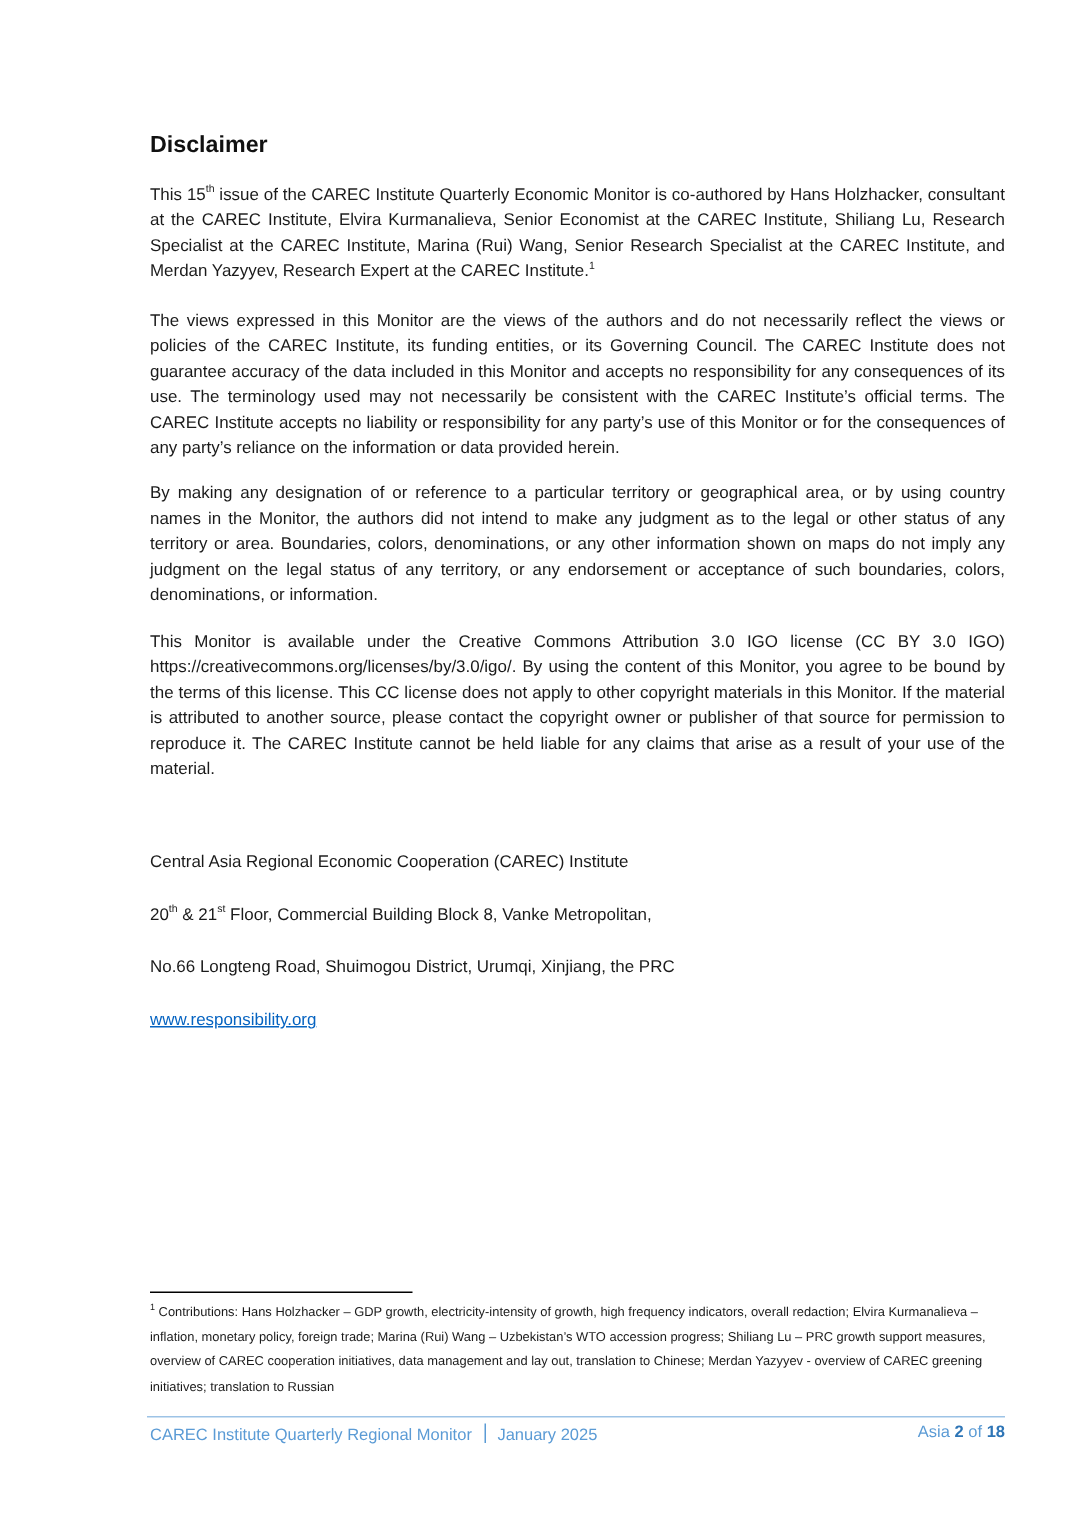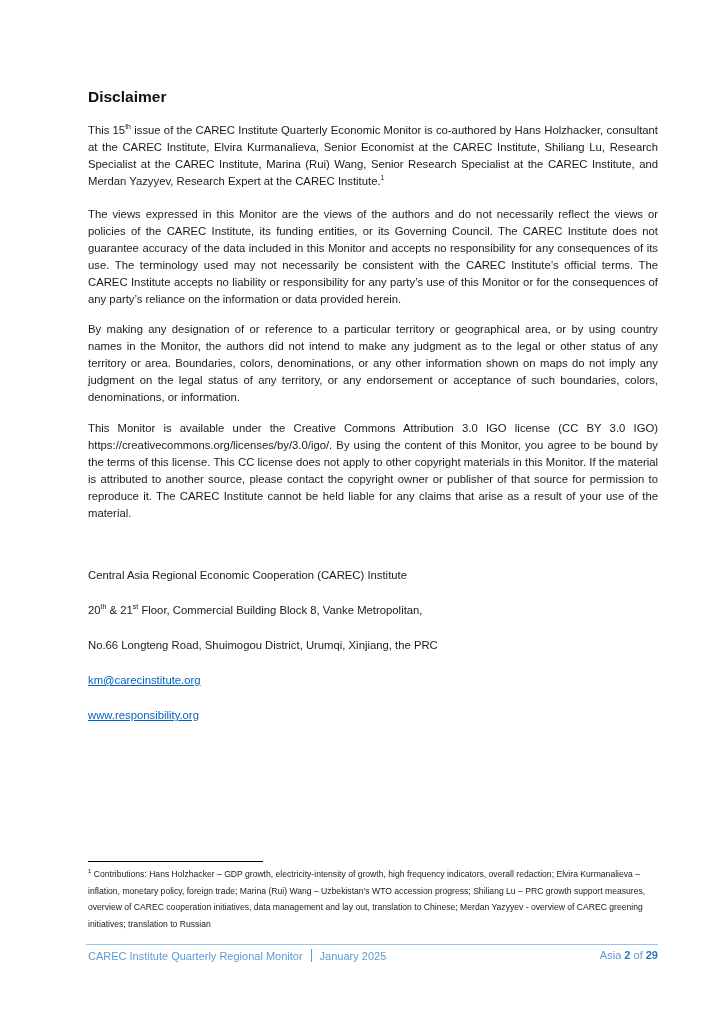--- a/index.html
+++ b/index.html
@@ -1,18 +1,18 @@
 <!DOCTYPE html>
 <html><head>
 <meta charset="utf-8">
 <style>
   html, body { margin: 0; padding: 0; background: #ffffff; }
   body { width: 725px; height: 1024px; position: relative; overflow: hidden;
          font-family: "Liberation Sans", sans-serif; color: #1a1a1a; }
-  .page { position: absolute; left: 0; top: 0; width: 626px; height: 1024px; background: #fff; }
+  .page { position: absolute; left: 12px; top: 0; width: 626px; height: 1024px; background: #fff; }
   h1 { position: absolute; left: 88px; top: 88px; margin: 0; font-size: 15.5px; font-weight: bold; color: #111; }
   .para { position: absolute; left: 88px; width: 570px; margin: 0; font-size: 11.3px; line-height: 17px;
           text-align: justify; color: #1a1a1a; }
   .p1 { top: 122px; }
   .p2 { top: 206px; }
   .p3 { top: 321px; }
   .p4 { top: 420px; }
   sup { font-size: 7px; line-height: 0; vertical-align: super; }
   .address { position: absolute; left: 88px; top: 549px; font-size: 11.3px; line-height: 17px; color: #1a1a1a; }
   .address div { white-space: nowrap; margin-top: 18px; }
@@ -36,25 +36,24 @@
   <p class="para p1"><span>This 15</span><sup>th</sup><span> issue of the CAREC Institute Quarterly Economic Monitor is co-authored by Hans Holzhacker, consultant at the CAREC Institute, Elvira Kurmanalieva, Senior Economist at the CAREC Institute, Shiliang Lu, Research Specialist at the CAREC Institute, Marina (Rui) Wang, Senior Research Specialist at the CAREC Institute, and Merdan Yazyyev, Research Expert at the CAREC Institute.</span><sup>1</sup></p>
 
   <p class="para p2">The views expressed in this Monitor are the views of the authors and do not necessarily reflect the views or policies of the CAREC Institute, its funding entities, or its Governing Council. The CAREC Institute does not guarantee accuracy of the data included in this Monitor and accepts no responsibility for any consequences of its use. The terminology used may not necessarily be consistent with the CAREC Institute’s official terms. The CAREC Institute accepts no liability or responsibility for any party’s use of this Monitor or for the consequences of any party’s reliance on the information or data provided herein.</p>
   <p class="para p3">By making any designation of or reference to a particular territory or geographical area, or by using country names in the Monitor, the authors did not intend to make any judgment as to the legal or other status of any territory or area. Boundaries, colors, denominations, or any other information shown on maps do not imply any judgment on the legal status of any territory, or any endorsement or acceptance of such boundaries, colors, denominations, or information.</p>
   <p class="para p4">This Monitor is available under the Creative Commons Attribution 3.0 IGO license (CC BY 3.0 IGO) https://creativecommons.org/licenses/by/3.0/igo/. By using the content of this Monitor, you agree to be bound by the terms of this license. This CC license does not apply to other copyright materials in this Monitor. If the material is attributed to another source, please contact the copyright owner or publisher of that source for permission to reproduce it. The CAREC Institute cannot be held liable for any claims that arise as a result of your use of the material.</p>
 
   <div class="address">
     <div>Central Asia Regional Economic Cooperation (CAREC) Institute</div>
     <div><span>20</span><sup>th</sup><span> &amp; 21</span><sup>st</sup><span> Floor, Commercial Building Block 8, Vanke Metropolitan,</span></div>
     <div>No.66 Longteng Road, Shuimogou District, Urumqi, Xinjiang, the PRC</div>
-    <div><a>km@carecinstitute.org</a></div>
     <div><a>www.responsibility.org</a></div>
   </div>
 
   <div class="fn-rule"></div>
   <div class="footnote"><sup>1</sup><span> Contributions: Hans Holzhacker – GDP growth, electricity-intensity of growth, high frequency indicators, overall redaction; Elvira Kurmanalieva – inflation, monetary policy, foreign trade; Marina (Rui) Wang – Uzbekistan’s WTO accession progress; Shiliang Lu – PRC growth support measures, overview of CAREC cooperation initiatives, data management and lay out, translation to Chinese; Merdan Yazyyev - overview of CAREC greening initiatives; translation to Russian</span></div>
 
   <div class="footer-rule"></div>
   <div class="footer">
     <div class="left"><span>CAREC Institute Quarterly Regional Monitor</span><span class="sep"></span><span>January 2025</span></div>
-    <div class="right"><span>Asia </span><b>2</b><span> of </span><b>29</b></div>
+    <div class="right"><span>Asia </span><b>2</b><span> of </span><b>18</b></div>
   </div>
 </div>
 
 </body></html>

